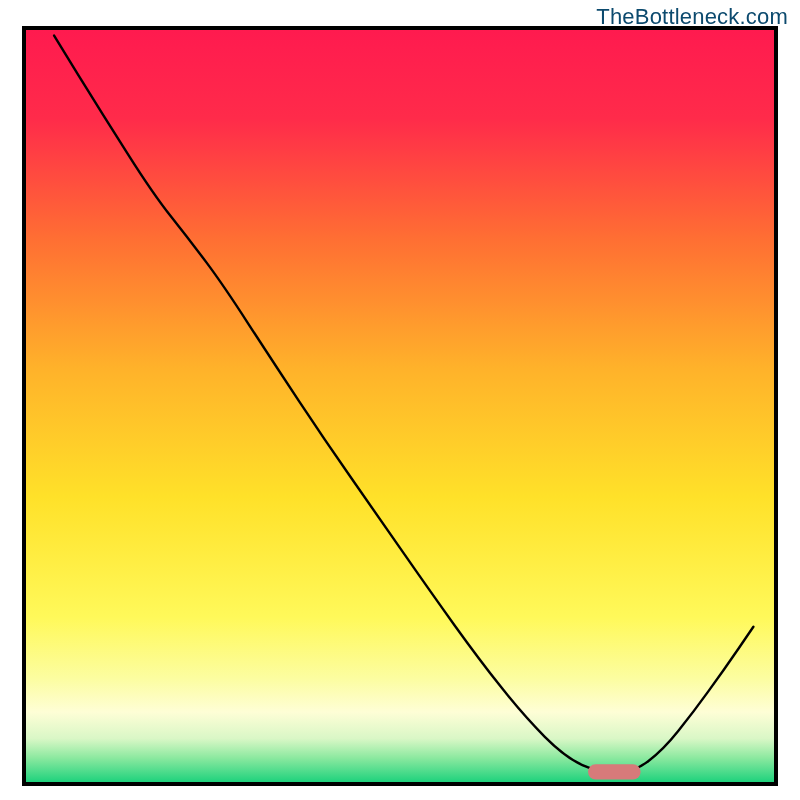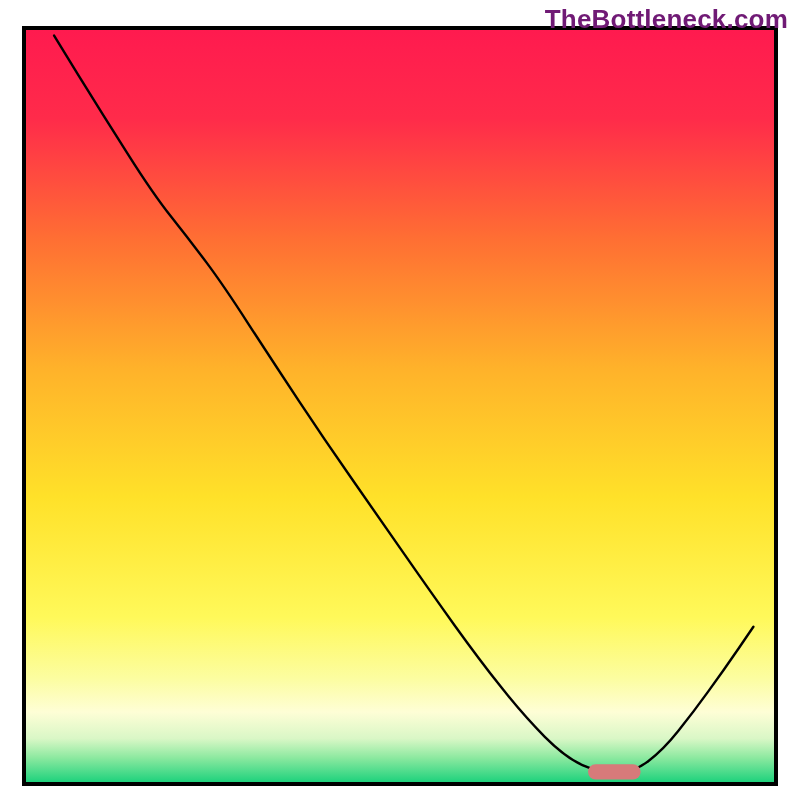--- a/index.html
+++ b/index.html
@@ -12,23 +12,23 @@
   }
   .wrap {
     position: relative;
     width: 800px;
     height: 800px;
   }
   .watermark {
     position: absolute;
     top: 4px;
     right: 12px;
-    font-size: 26px;
-    font-weight: 700;
-    color: #701a75;
+    font-size: 22px;
+    font-weight: 400;
+    color: #0c4a6e;
     letter-spacing: 0.2px;
     z-index: 10;
   }
   svg.chart {
     position: absolute;
     left: 0;
     top: 0;
     width: 800px;
     height: 800px;
   }

